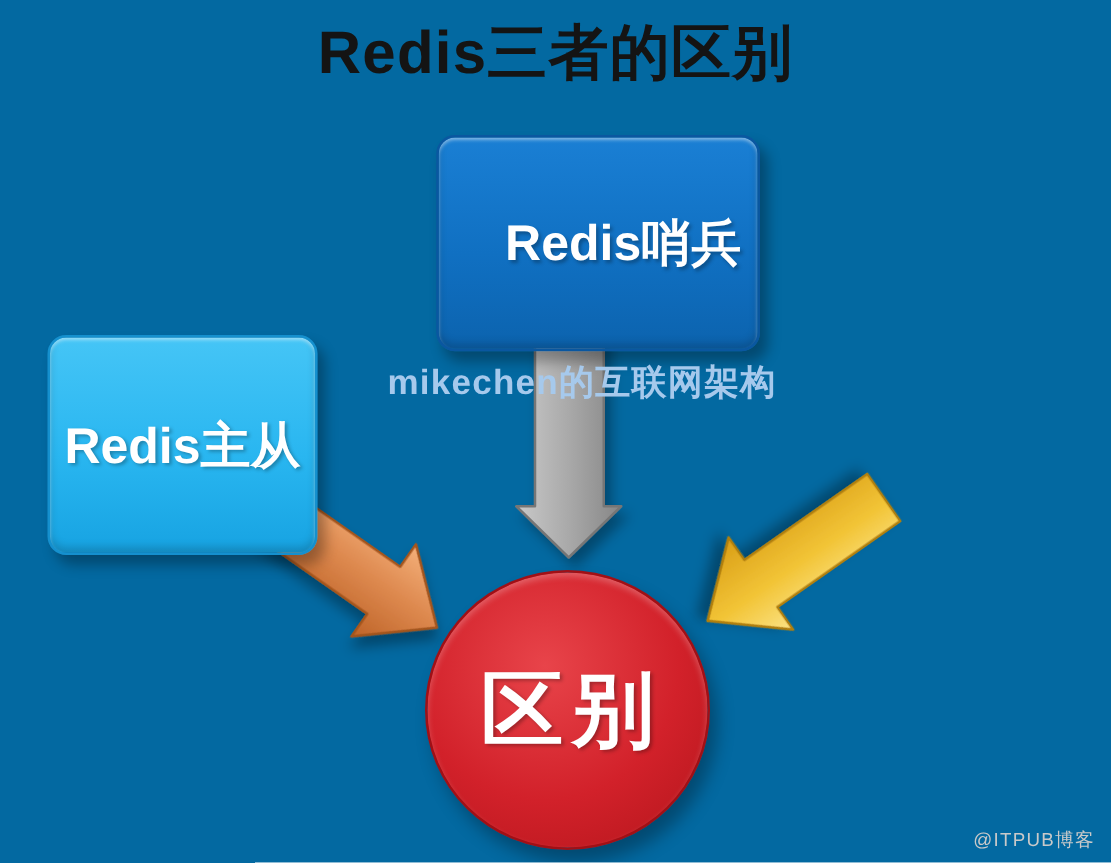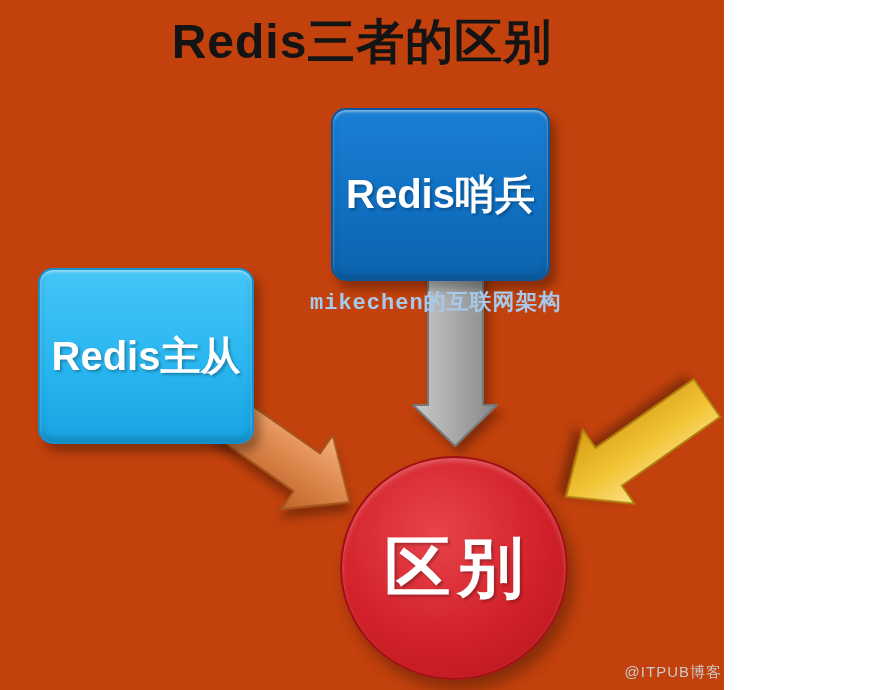--- a/index.html
+++ b/index.html
@@ -3,23 +3,23 @@
 <meta charset="utf-8">
 <style>
   html, body {
     margin: 0;
     padding: 0;
     background: #ffffff;
     font-family: "Liberation Sans", "DejaVu Sans", sans-serif;
   }
   .stage {
     position: relative;
-    width: 724px;
+    width: 889px;
     height: 690px;
-    background: #c2410c;
+    background: #0369a1;
     overflow: hidden;
   }
   .title {
     position: absolute;
     top: 10px;
     left: 0;
     width: 100%;
     text-align: center;
     font-size: 48px;
     font-weight: bold;
@@ -46,23 +46,24 @@
     text-shadow: 2px 2px 3px rgba(0,0,0,0.28);
     z-index: 2;
   }
   .box {
     border-radius: 15px;
     box-shadow: 6px 8px 10px rgba(0,0,0,0.30),
                 inset 0 2px 3px rgba(255,255,255,0.45),
                 inset 0 -4px 7px rgba(0,0,0,0.18);
   }
   .box-sentinel {
-    left: 331px; top: 108px; width: 215px; height: 169px;
+    left: 349px; top: 108px; width: 215px; height: 169px;
     background: linear-gradient(180deg, #1A7FD4 0%, #1070C2 55%, #0C63AE 100%);
     border: 2px solid #0A57A0;
+    padding-left: 40px;
   }
   .box-master-slave {
     left: 38px; top: 268px; width: 212px; height: 172px;
     background: linear-gradient(180deg, #45C5F6 0%, #29B6F0 55%, #17A3E2 100%);
     border: 2px solid #1590CE;
   }
   .box-replication {
     left: 658px; top: 270px; width: 209px; height: 167px;
     background: linear-gradient(180deg, #31B75F 0%, #21A74E 55%, #17943F 100%);
     border: 2px solid #128238;
@@ -76,31 +77,30 @@
                 inset 0 3px 5px rgba(255,255,255,0.25);
     font-size: 66px;
     letter-spacing: 7px;
     text-indent: 7px;
     z-index: 2;
   }
   .watermark-center {
     position: absolute;
     left: 310px;
     top: 287px;
-    font-size: 22px;
+    font-size: 28px;
     font-weight: bold;
     color: #A6C9EC;
     letter-spacing: 1px;
     white-space: nowrap;
     z-index: 3;
-    font-family: Liberation Mono, monospace;
   }
   .watermark-corner {
     position: absolute;
-    right: 2px;
+    right: 13px;
     bottom: 8px;
     font-size: 15px;
     color: #C9C9C9;
     letter-spacing: 1px;
     z-index: 4;
   }
 </style>
 </head>
 <body>
 

